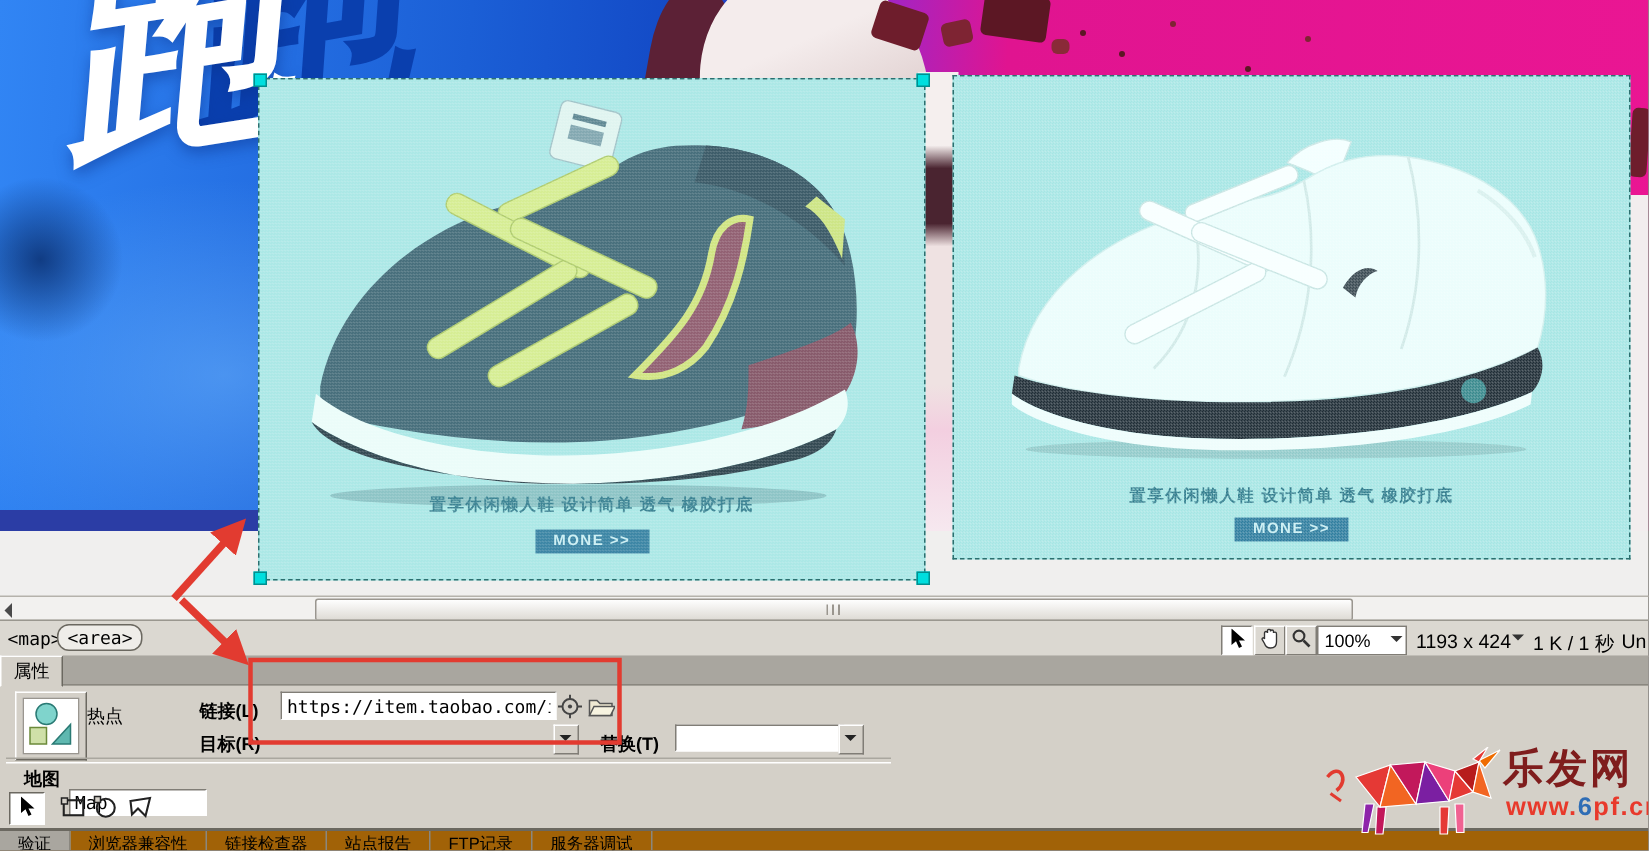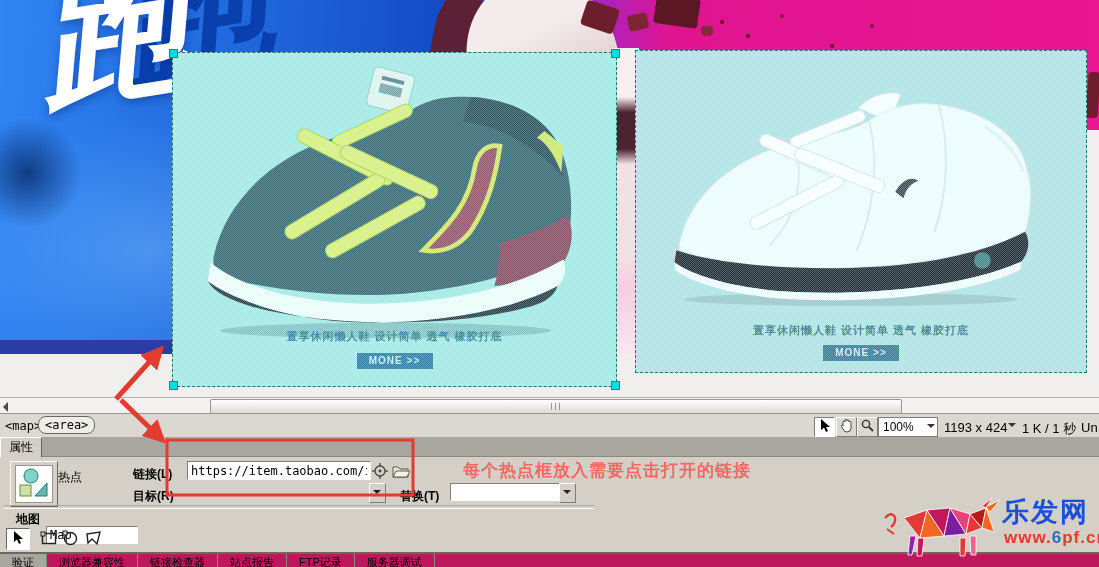--- a/index.html
+++ b/index.html
@@ -91,27 +91,27 @@
     font-family:"DejaVu Sans Mono",monospace;font-size:12px;padding:1px 3px;outline:none;}
   .combo-dd{position:absolute;width:15px;background:#d4d0c8;border:1px solid;border-color:#fff #807d76 #807d76 #fff;}
   .combo-dd::before{content:"";position:absolute;left:3px;top:6px;border:4px solid transparent;border-top-color:#222;}
   .tool-btn{width:22px;height:20px;background:#d4d0c8;border:1px solid;border-color:#fff #6b6860 #6b6860 #fff;}
   .tool-btn.pressed{background:#fff;border-color:#6b6860 #fff #fff #6b6860;}
   .annotation-note{color:#ee6a63;font-size:17px;font-weight:bold;letter-spacing:1px;white-space:nowrap;}
   .groove{height:2px;border-top:1px solid #aaa79f;border-bottom:1px solid #fff;}
 
   
   .panel-split{left:0;top:552px;width:1099px;height:2px;background:#6b6860;}
-  .footer{left:0;top:554px;width:1099px;height:13px;background:#be185d;display:flex;overflow:hidden;}
+  .footer{left:0;top:554px;width:1099px;height:13px;background:#a16207;display:flex;overflow:hidden;}
   .ftab{padding:1px 12px 0 12px;font-size:11px;border-right:1px solid #8a877f;white-space:nowrap;}
   .ftab.first{background:#a9a69f;}
 
   
   .logo{left:882px;top:498px;width:214px;height:62px;}
-  .logo-name{position:absolute;left:120px;top:-4px;font-size:27px;font-weight:bold;color:#1d4ed8;
+  .logo-name{position:absolute;left:120px;top:-4px;font-size:27px;font-weight:bold;color:#7f1d1d;
     font-family:"Liberation Serif",serif;letter-spacing:2px;}
   .logo-url{position:absolute;left:122px;top:30px;font-size:17px;font-weight:bold;color:#e8392b;letter-spacing:1px;}
   .logo-url .six{color:#2f6db5;}
 
   .overlay-svg{left:0;top:0;z-index:10;pointer-events:none;}
 </style>
 </head>
 <body>
 
 <div class="app">
@@ -269,21 +269,20 @@
       <path d="M1,13 L4,7 L18,7 L15,13 Z" fill="#f7f3e0" stroke="#555"></path>
     </svg>
 
     <span class="abs lbl" style="left:133px;top:51px">目标(R)</span>
     <div class="combo-dd" style="left:369px;top:46px;height:18px"></div>
 
     <span class="abs lbl" style="left:400px;top:51px">替换(T)</span>
     <input class="field" style="left: 450px; top: 46px; width: 105px; height: 14px;" readonly="" value="">
     <div class="combo-dd" style="left:559px;top:46px;height:18px"></div>
 
-    <span class="abs annotation-note" style="left:463px;top:22px">每个热点框放入需要点击打开的链接</span>
 
     <div class="abs groove" style="left:4px;top:68px;width:590px"></div>
 
     <span class="abs lbl" style="left:16px;top:74px">地图</span>
     <input class="field" style="left: 46px; top: 70px; width: 84px; height: 14px; margin-top: 19px;" readonly="" value="Map">
 
     <div class="abs tool-btn pressed" style="left:6px;top:91px">
       <svg width="12" height="14" viewBox="0 0 12 14" style="display:block;margin:2px auto">
         <path d="M2,0 L2,11 L5,8.5 L7,13 L9,12 L7,8 L11,8 Z" fill="#000"></path>
       </svg>

